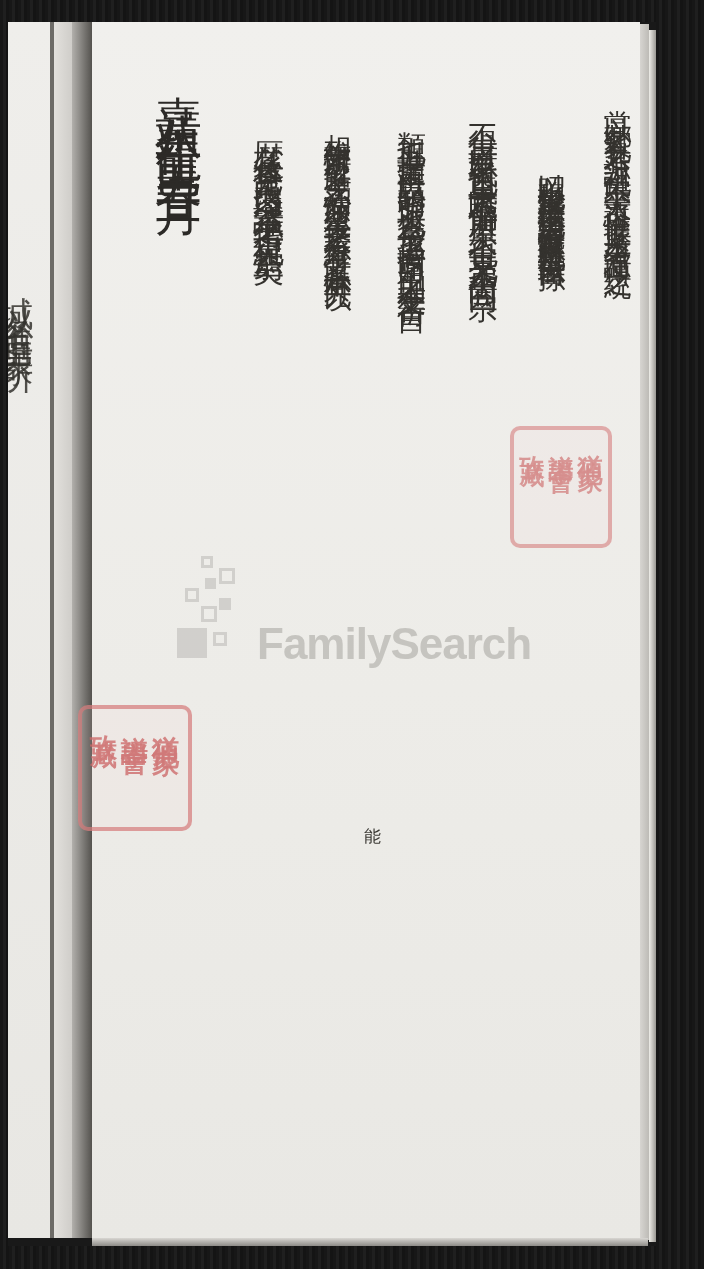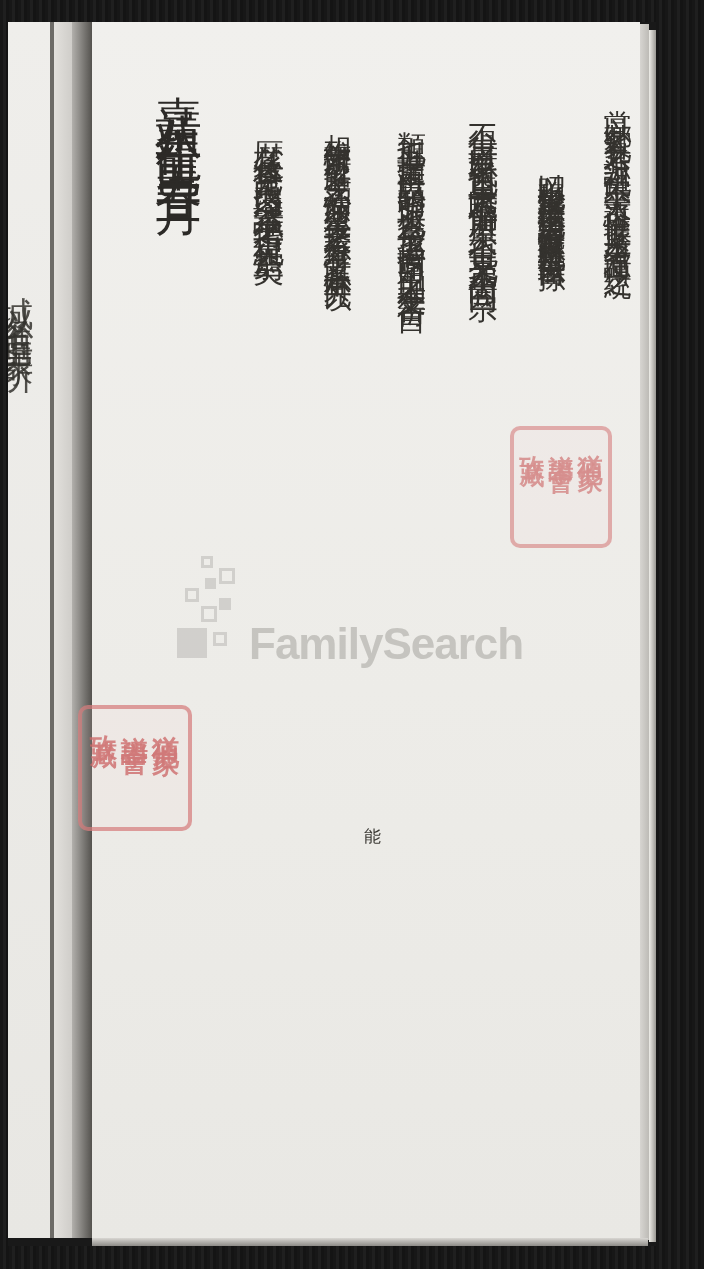--- a/index.html
+++ b/index.html
@@ -58,21 +58,21 @@
   #seal-top .scol{font-size:25px;letter-spacing:6px;}
   #seal-bottom{left:78px;top:705px;width:114px;height:126px;opacity:.88;}
   #seal-bottom .scol{font-size:27px;letter-spacing:6px;}
   
   #watermark{position:absolute;left:175px;top:552px;width:345px;height:120px;
       display:flex;align-items:flex-end;pointer-events:none;}
   #wm-logo{width:62px;height:118px;position:relative;flex:none;}
   #wm-logo .sq{position:absolute;box-sizing:border-box;}
   #wm-text{font-family:"Liberation Sans","DejaVu Sans",sans-serif;
       font-size:44px;font-weight:600;color:rgba(172,171,167,.62);
-      letter-spacing:-1px;line-height:1;margin-left:12px;margin-bottom:6px;}
+      letter-spacing:-1px;line-height:1;margin-left:20px;margin-bottom:6px;}
   .wm-gray{background:rgba(185,184,180,.55);}
   .wm-out{border:3px solid rgba(185,184,180,.55);}
 </style>
 </head>
 <body>
 
 <div id="scan">
 
   <div class="bed" id="bed-top"></div>
   <div class="bed" id="bed-bottom"></div>

